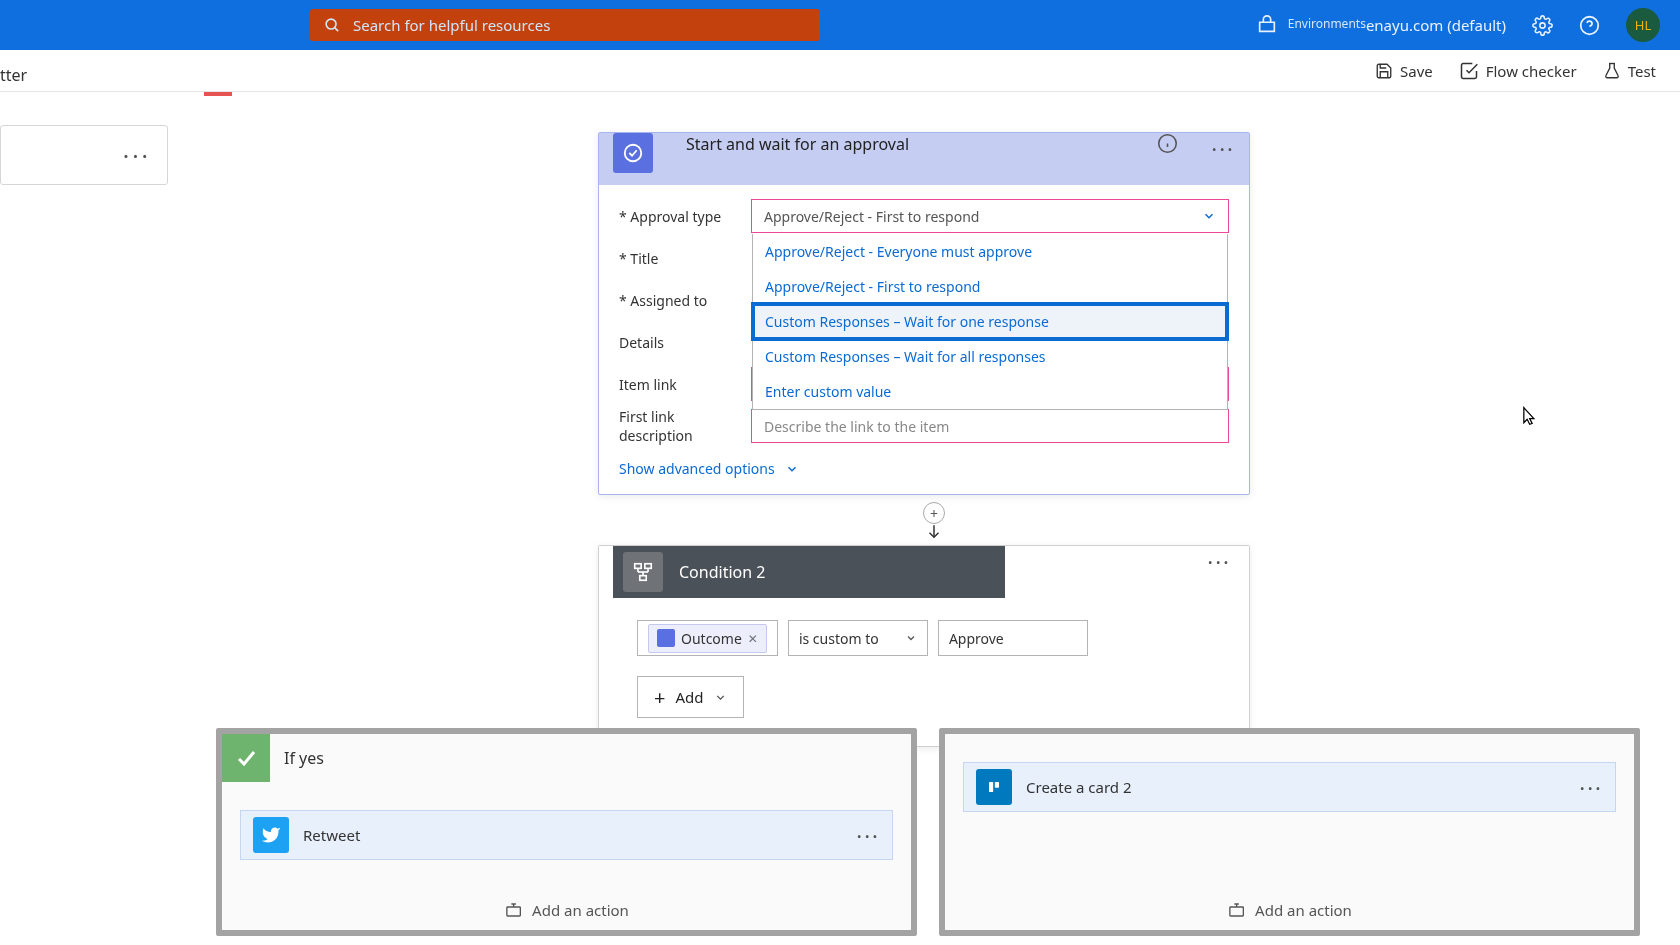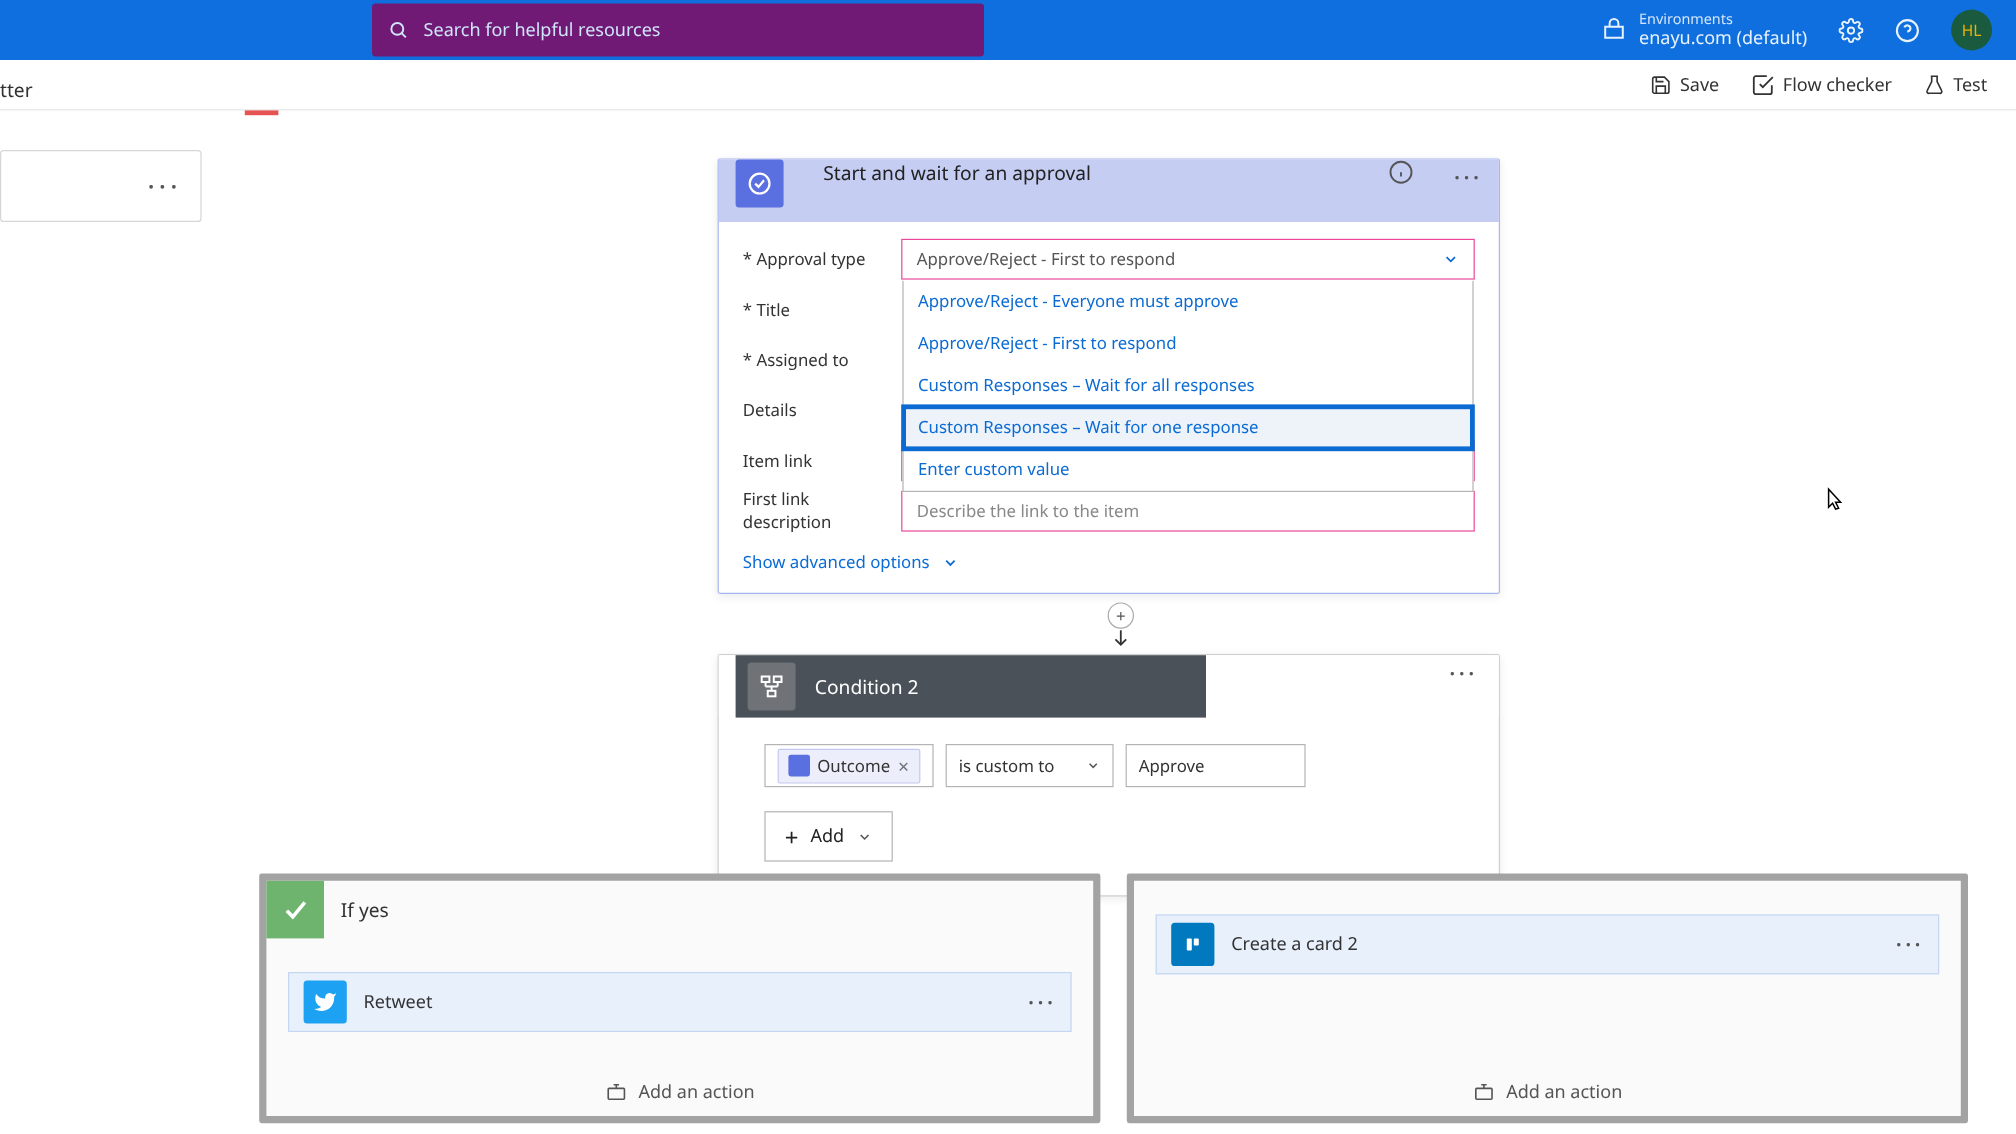--- a/index.html
+++ b/index.html
@@ -1,21 +1,21 @@
 <!DOCTYPE html>
 <html><head>
   <meta charset="utf-8">
   <style>
     *{box-sizing:border-box;margin:0;padding:0;font-family:"Segoe UI",system-ui,sans-serif}
     body{width:1680px;height:945px;background:#fff;overflow:hidden;position:relative}
     .hdr{height:50px;background:#0f6fde;display:flex;align-items:center;padding:0 20px;color:#fff}
-    .srch{margin-left:290px;width:510px;height:44px;background:#701a75;border-radius:3px;display:flex;align-items:center;padding:0 14px;color:#d0e5fa;font-size:15px;gap:12px}
+    .srch{margin-left:290px;width:510px;height:32px;background:#c2410c;border-radius:3px;display:flex;align-items:center;padding:0 14px;color:#d0e5fa;font-size:15px;gap:12px}
     .hdr-right{margin-left:auto;display:flex;align-items:center;gap:26px}
     .env{display:flex;align-items:center;gap:10px;color:#e8f2fd}
-    .env-txt{display:flex;flex-direction:column;line-height:1.25}
+    .env-txt{display:flex;flex-direction:row;line-height:1.25}
     .env-lbl{font-size:12px;opacity:.9}
     .env-val{font-size:15px}
     .hi{font-size:19px;color:#e8f2fd;cursor:pointer}
     .avatar{width:34px;height:34px;border-radius:50%;background:#1a5a3e;color:#eab308;display:flex;align-items:center;justify-content:center;font-size:13px;font-weight:400}
     .tb{height:42px;background:#fff;border-bottom:1px solid #e5e5e5;display:flex;align-items:center;justify-content:flex-end;padding:0 24px;gap:26px;font-size:15px;color:#333}
     .tbi{display:flex;align-items:center;gap:7px;cursor:pointer}
     .sidecard{position:absolute;left:0;top:125px;width:168px;height:60px;background:#fff;border:1px solid #d6d6d6;border-radius:3px;display:flex;align-items:center;justify-content:flex-end;padding-right:16px;font-size:24px;color:#555;letter-spacing:3px}
     .ttr{position:absolute;left:0;top:64px;font-size:16px;color:#333}
     .canvas{position:absolute;left:180px;right:20px;top:92px;bottom:0}
     .redline{position:absolute;left:24px;top:0;width:28px;height:4px;background:#e55353}
@@ -172,22 +172,22 @@
         <div class="fld ddown">
           <span>Approve/Reject - First to respond</span>
           <span class="chev">
             <svg width="14" height="14" viewBox="0 0 24 24" fill="none" stroke="#0b6bd3" stroke-width="2.5">
                 <polyline points="6 9 12 15 18 9"></polyline>
               </svg>
           </span>
           <div class="ddopen">
             <div class="opt">Approve/Reject - Everyone must approve</div>
             <div class="opt">Approve/Reject - First to respond</div>
+            <div class="opt hov highlighted">Custom Responses – Wait for one response</div>
             <div class="opt">Custom Responses – Wait for all responses</div>
-            <div class="opt hov highlighted">Custom Responses – Wait for one response</div>
             <div class="opt">Enter custom value</div>
           </div>
           <div class="cursoricon">
             <svg width="20" height="24" viewBox="0 0 24 24" fill="#fff" stroke="#000" stroke-width="1.5">
                 <path d="M7 2l0 18 4-4 3 6 3-1-3-6 5 0z"></path>
               </svg>
           </div>
         </div>
       </div>
       <div class="row">

